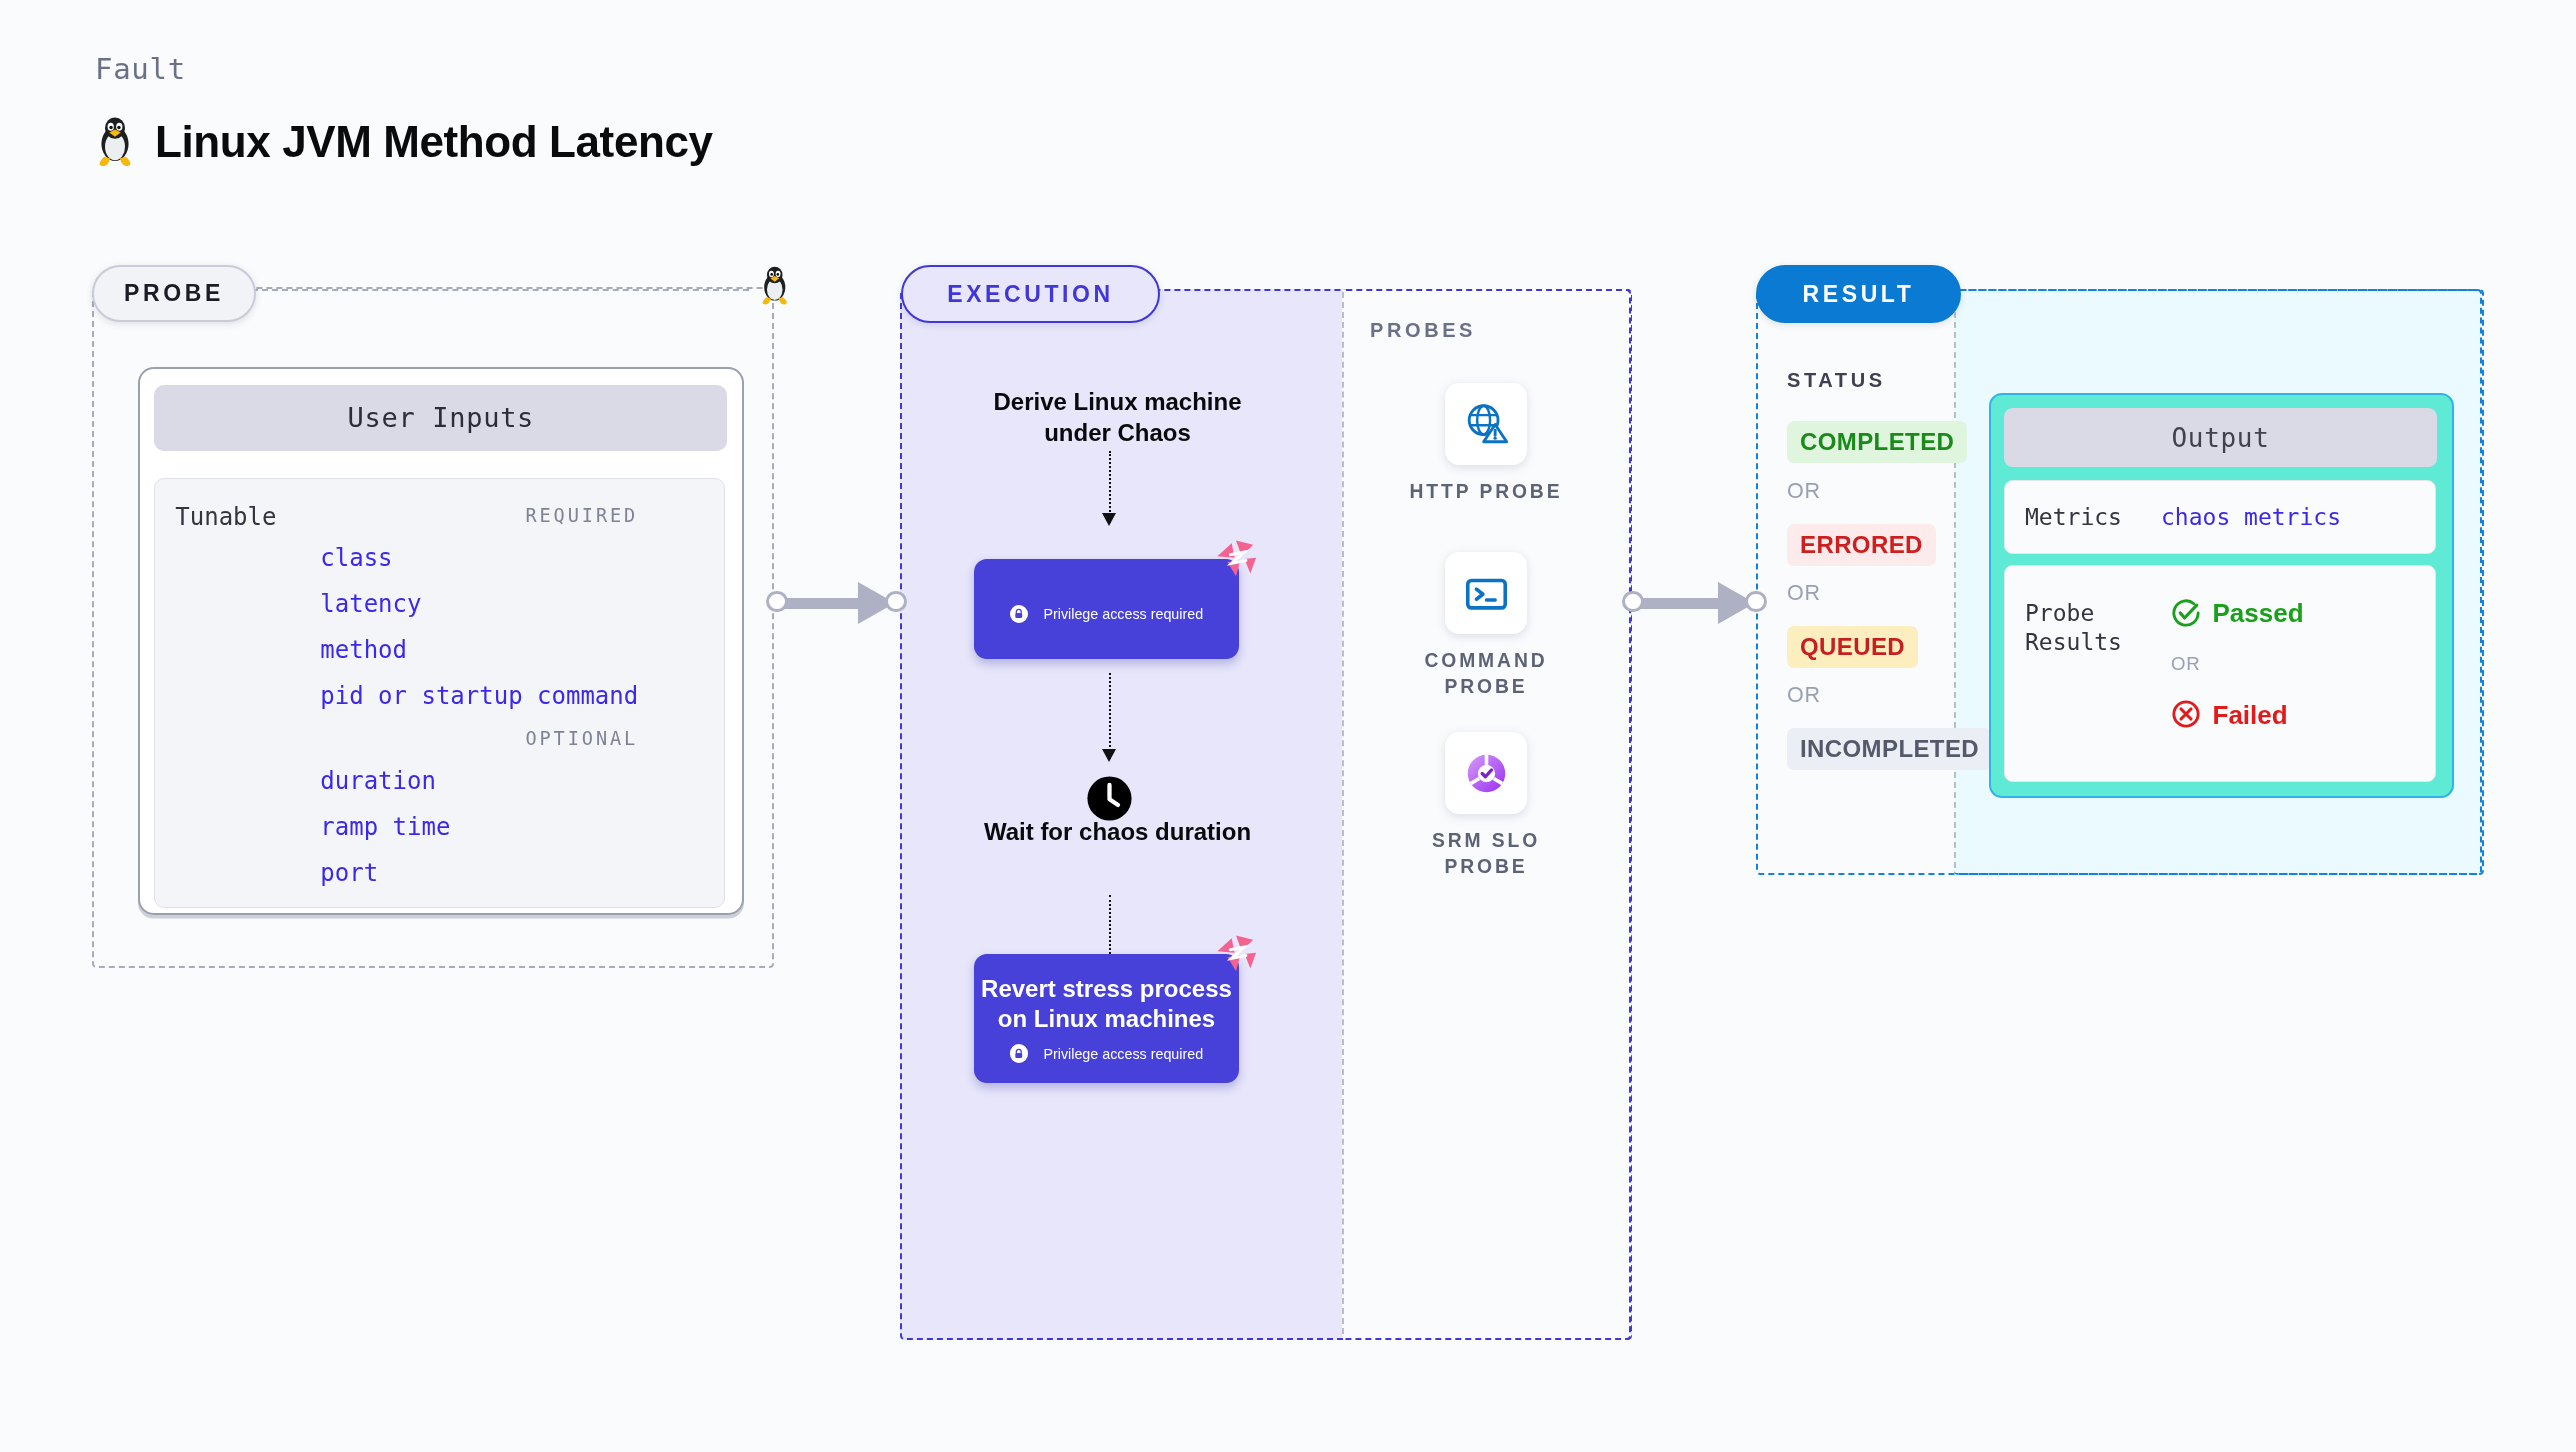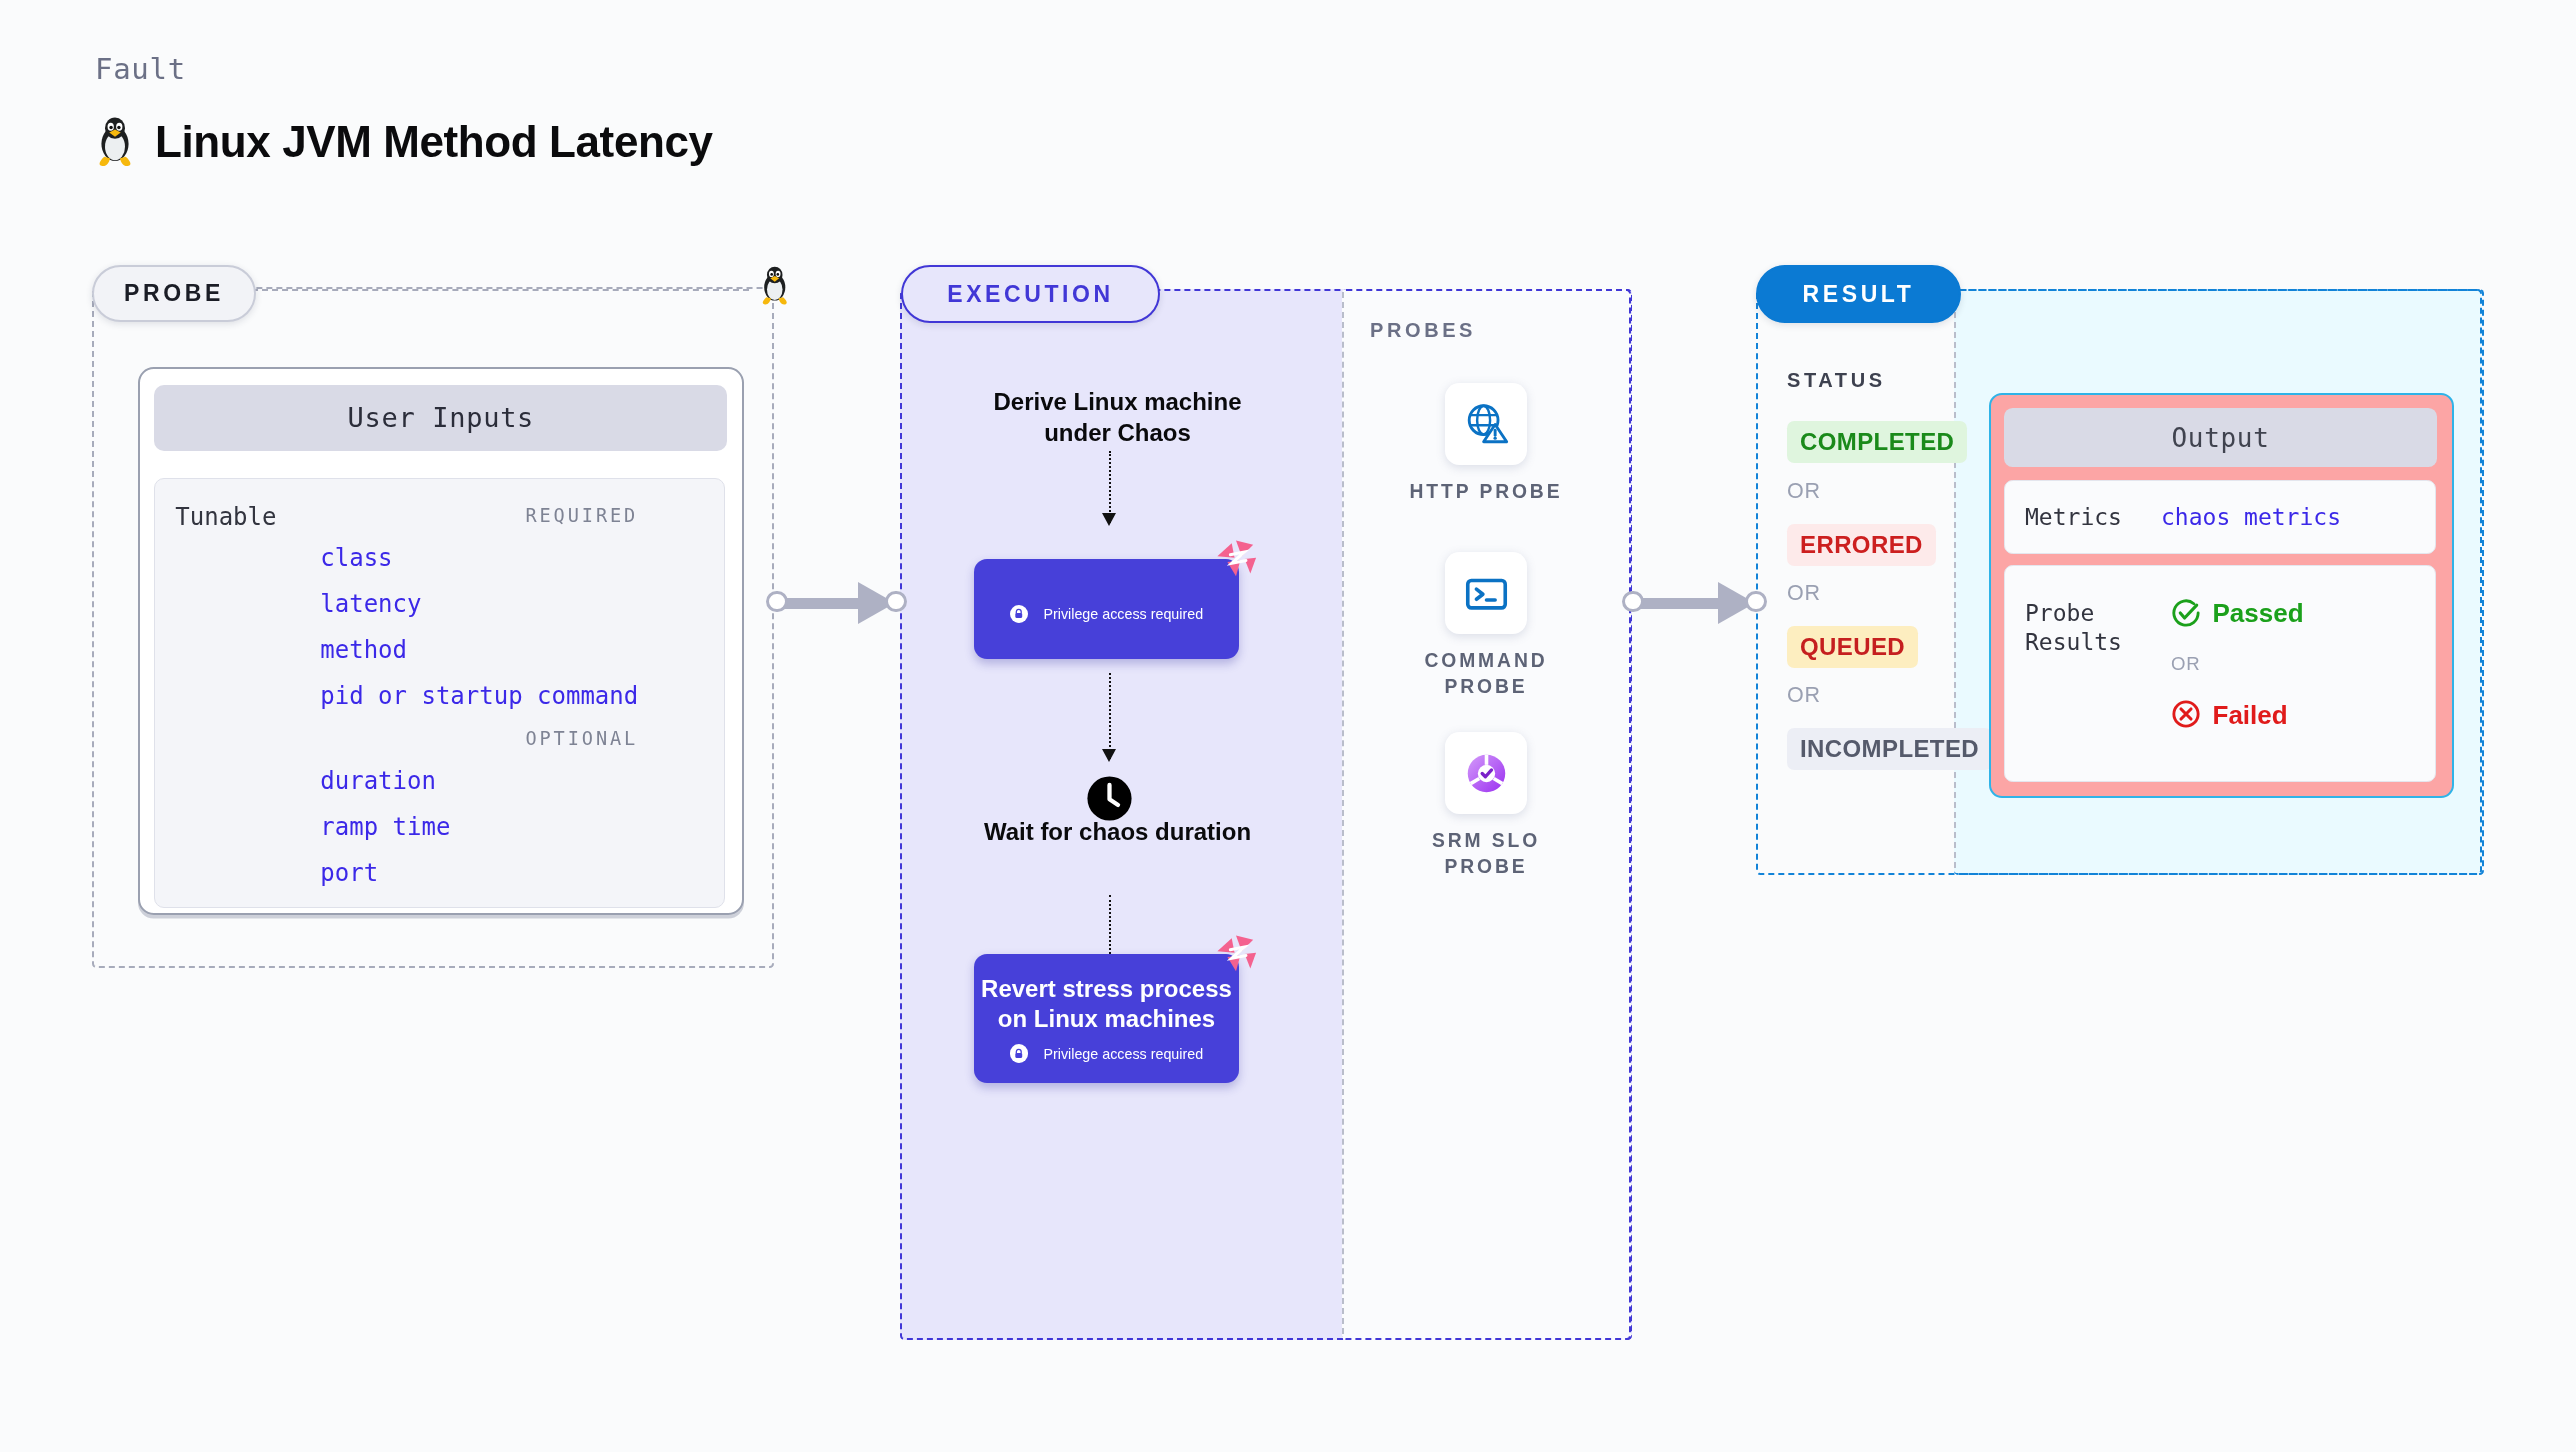--- a/index.html
+++ b/index.html
@@ -97,21 +97,21 @@
 
   
   #status-title{position:absolute;left:1787px;top:369px;font-size:20px;color:#3d414f;
                 letter-spacing:3.6px;font-weight:700;z-index:5;}
   .badge{position:absolute;z-index:5;border-radius:7.2px;padding:7.2px 13px;
          font-size:24px;font-weight:700;letter-spacing:0.4px;}
   .ortxt{position:absolute;z-index:5;font-size:21.5px;color:#9aa0b2;letter-spacing:0.7px;}
 
   
   #output-card{position:absolute;left:1989px;top:393px;width:461px;height:401px;
-               background:#fca5a5;border:2.9px solid #2fb3e8;border-radius:13px;z-index:5;}
+               background:#5eead4;border:2.9px solid #2fb3e8;border-radius:13px;z-index:5;}
   #out-header{position:absolute;left:13px;top:13px;width:433px;height:59px;background:#d9dae6;
               border-radius:8.6px;display:flex;align-items:center;justify-content:center;}
   #out-header span{font-size:26px;color:#40434f;letter-spacing:0.7px;}
   #metrics-row{position:absolute;left:13px;top:85px;width:430px;height:72px;background:#fafbfd;
               border:1.4px solid #e4e6ee;border-radius:8.6px;display:flex;align-items:center;}
   #probe-row{position:absolute;left:13px;top:170px;width:430px;height:215px;background:#fafbfd;
               border:1.4px solid #e4e6ee;border-radius:8.6px;}
   .rowlabel{font-size:23px;color:#32343f;line-height:1.25;}
   #metrics-val{font-size:23px;color:#3b28e8;}
   .resline{display:flex;align-items:center;gap:11.5px;}

